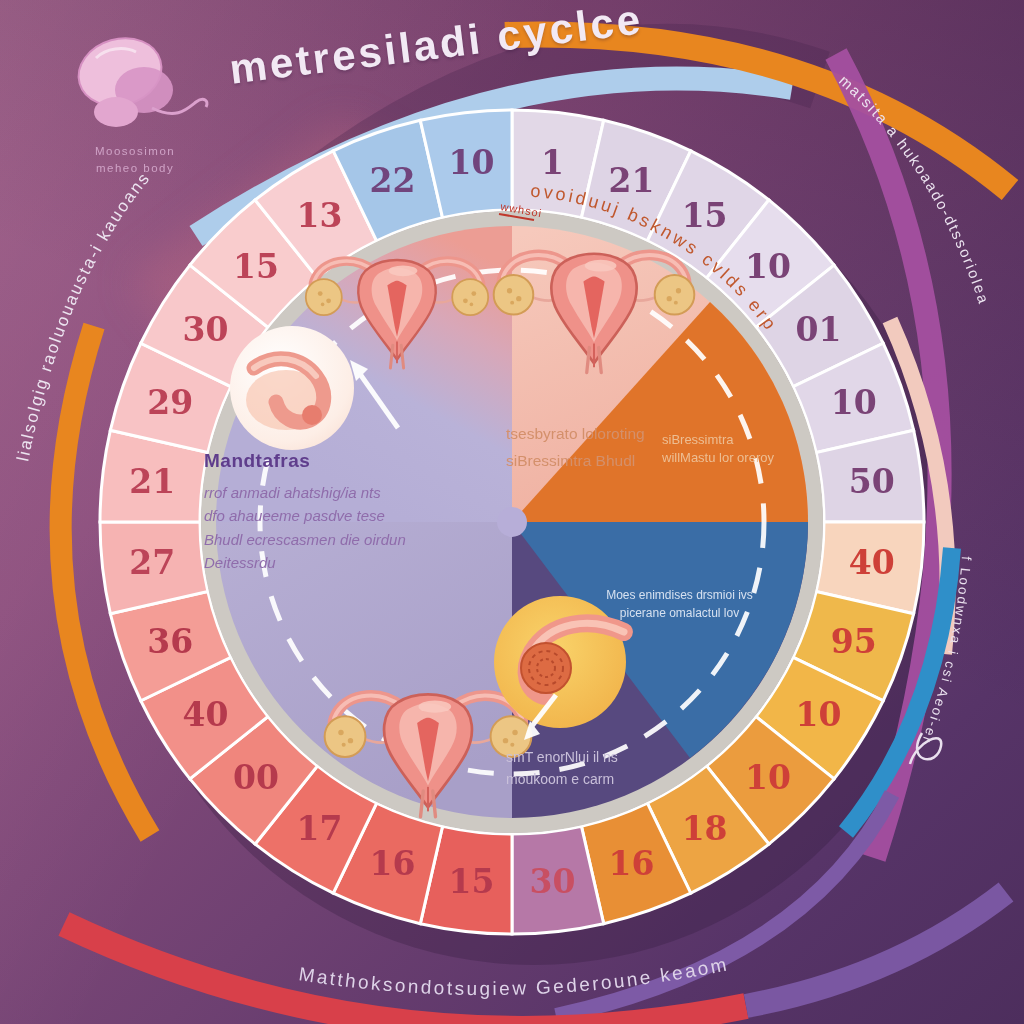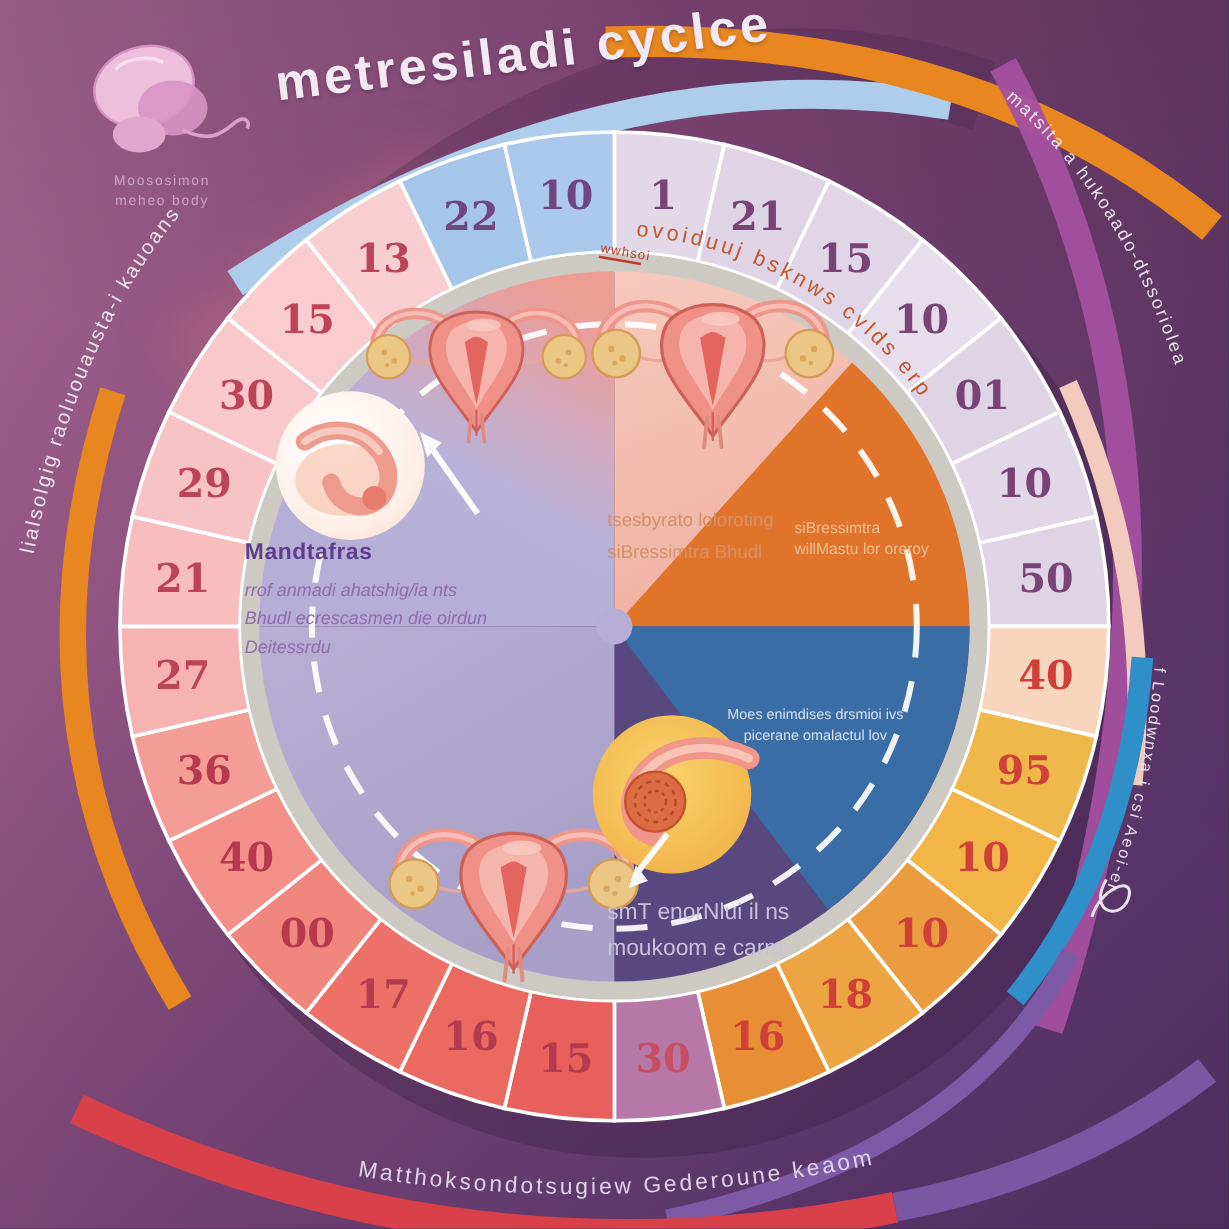--- a/index.html
+++ b/index.html
@@ -18,21 +18,21 @@
     font-size:42px;font-weight:600;color:#f2e9f4;letter-spacing:3px;
     text-shadow:0 2px 3px rgba(40,15,50,.25);
   }
   .corner-caption{left:95px;top:143px;font-size:11.5px;color:#cfa2c6;line-height:1.45;letter-spacing:1.5px;text-align:center;}
   .menstrual-block{left:204px;top:450px;width:312px;}
   .menstrual-block .hd{font-size:19px;font-weight:bold;color:#5f3d8c;letter-spacing:.5px;margin-bottom:9px;}
   .menstrual-block .ln{font-size:15px;color:#8f6cab;line-height:1.55;font-style:italic;}
   .orange-left{left:506px;top:396px;width:215px;font-size:15.5px;color:#d4906b;line-height:1.75;margin-top:24px;}
   .orange-right{left:662px;top:431px;width:140px;font-size:13px;color:#edbe93;line-height:1.4;}
   .blue-block{left:552px;top:586px;width:255px;text-align:center;font-size:12px;color:#d6e1f0;line-height:1.5;}
-  .purple-block{left:506px;top:746px;width:195px;font-size:19px;color:#c9c0da;line-height:1.6;}
+  .purple-block{left:506px;top:746px;width:195px;font-size:14px;color:#c9c0da;line-height:1.6;}
   .day-num{font:700 33px "DejaVu Serif",serif;}
   .arc-label{fill:#ece4f0;letter-spacing:2px;font-family:"Liberation Sans",sans-serif;}
   .arc-label.lg{font-size:19px;letter-spacing:2.5px;fill:#ded3e8;}
   .arc-label.md{font-size:17px;}
   .arc-label.sm{font-size:15px;}
   .arc-label.xs{font-size:13.5px;fill:#e9e0ee;}
   .inner-arc-text{fill:#c0582e;font-size:18px;letter-spacing:3px;font-family:"Liberation Sans",sans-serif;}
   .whisoh{fill:#c0392d;font-size:11px;letter-spacing:1px;font-family:"Liberation Sans",sans-serif;}
 </style>
 </head>
@@ -246,20 +246,21 @@
 <div class="tblock title">metresiladi cyclce</div>
 
 <div class="tblock corner-caption">
   <div>Moososimon</div>
   <div>meheo body</div>
 </div>
 
 <div class="tblock menstrual-block">
   <div class="hd">Mandtafras</div>
   <div class="ln">rrof anmadi ahatshig/ia nts</div>
+  <div class="ln">dfo ahaueeme pasdve tese</div>
   <div class="ln">Bhudl ecrescasmen die oirdun</div>
   <div class="ln">Deitessrdu</div>
 </div>
 
 <div class="tblock orange-left">
   <div>tsesbyrato loloroting</div>
   <div>siBressimtra Bhudl</div>
 </div>
 
 <div class="tblock orange-right">

